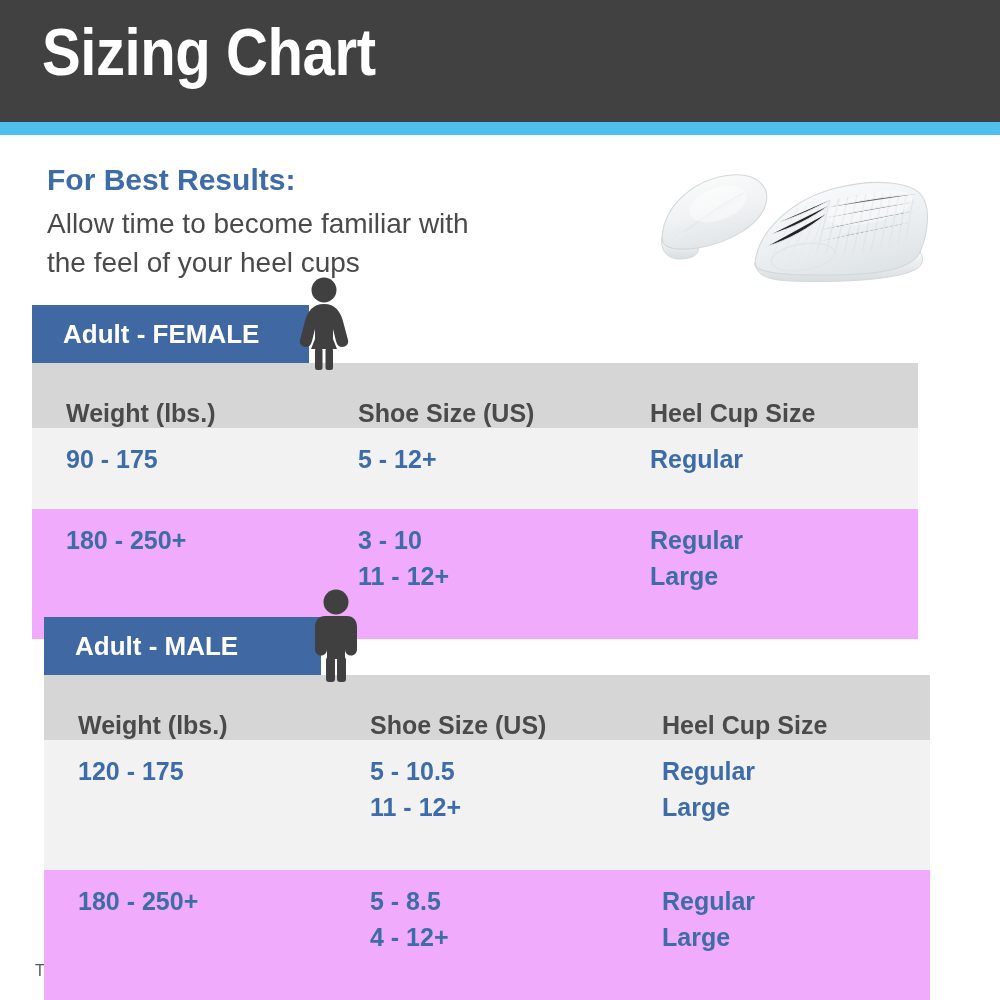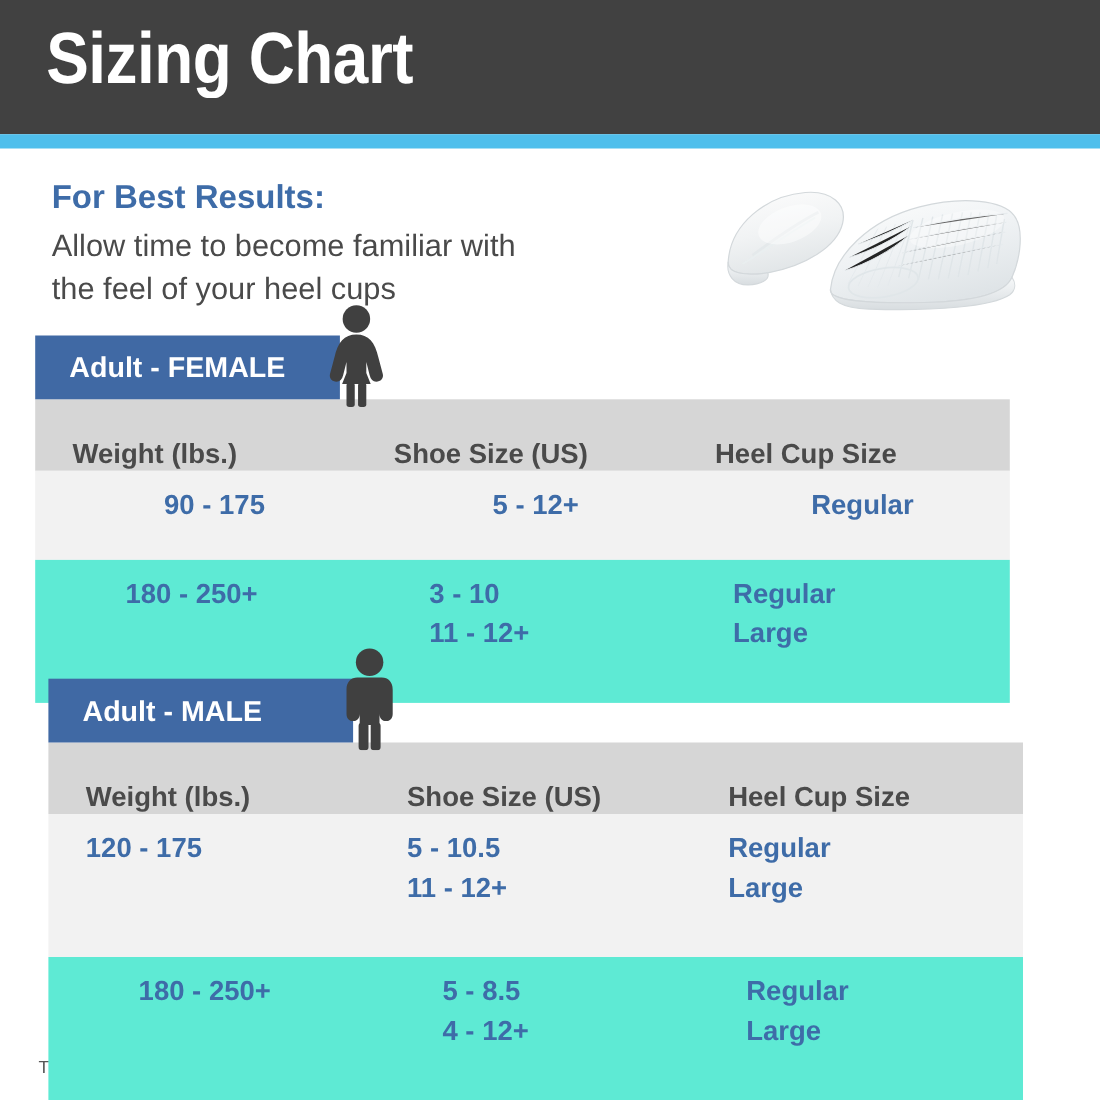--- a/index.html
+++ b/index.html
@@ -113,21 +113,21 @@
     width: 886px;
     z-index: 1;
   }
   .tbl-row { display: flex; align-items: flex-start; }
   .tbl-head {
     background: #D6D6D6;
     height: 65px;
     align-items: flex-end;
   }
   .row-light { background: #F2F2F2; }
-  .row-dark  { background: #5eead4; padding-left: 48px; }
+  .row-dark  { background: #f0abfc; }
 
   .cell {
     padding-left: 34px;
     box-sizing: border-box;
   }
   .c1 { width: 292px; }
   .c2 { width: 292px; }
   .c3 { width: 302px; }
 
   .tbl-head .cell {
@@ -137,21 +137,21 @@
     white-space: nowrap;
     font-family: "Liberation Sans", sans-serif;
   }
   .data-row .cell {
     font-size: 25px;
     font-weight: bold;
     color: #3E6CA8;
     line-height: 1.42;
     font-family: "Liberation Sans", sans-serif;
   }
-  .row-h1 { min-height: 55px; padding-top: 14px; padding-bottom: 12px; text-align: center; }
+  .row-h1 { min-height: 55px; padding-top: 14px; padding-bottom: 12px; }
   .row-h2 { min-height: 100px; padding-top: 14px; padding-bottom: 16px; }
   .subline { display: block; white-space: nowrap; }
 
   
   .footer {
     position: absolute;
     left: 35px;
     top: 962px;
     font-size: 16px;
     color: #585858;

